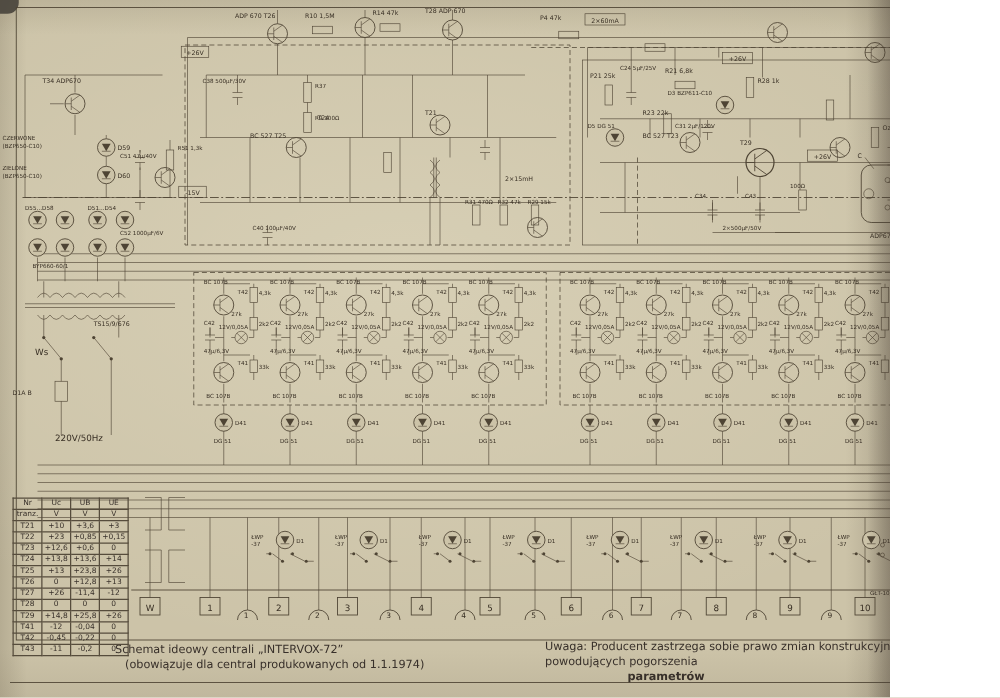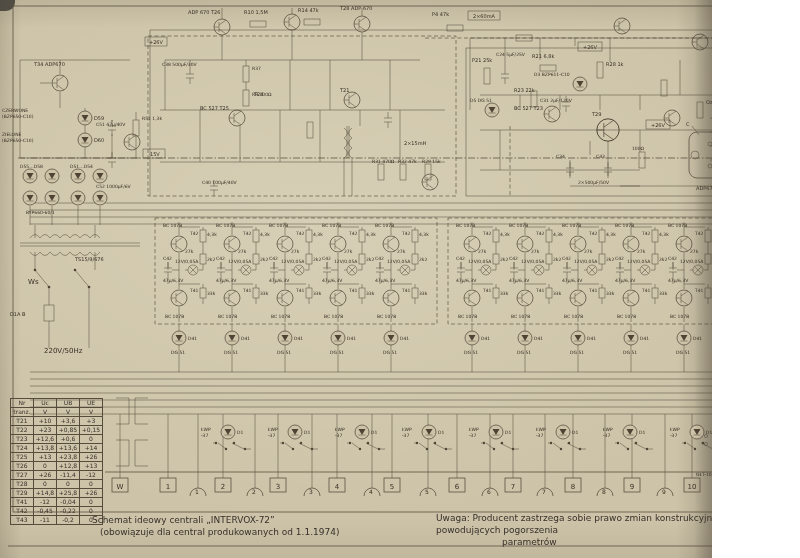--- a/index.html
+++ b/index.html
@@ -22,21 +22,21 @@
   .dioc{fill:#ccc3a8;stroke:#4e4434;stroke-width:0.7;}
   .dsh{fill:none;stroke:#4e4434;stroke-width:0.6;stroke-dasharray:4 2.5;}
   .dd{fill:none;stroke:#4e4434;stroke-width:0.7;stroke-dasharray:7 2 1.5 2;}
   .dot{fill:#4e4434;}
   table.volt{position:absolute;left:10px;top:398px;border-collapse:collapse;background:transparent;}
   table.volt th,table.volt td{border:1px solid #564c3c;font-size:6px;line-height:8px;padding:0 1px;
     text-align:center;color:#38302a;font-weight:normal;min-width:20px;}
   .cap{position:absolute;color:#38302a;font-size:9px;line-height:12px;}
   .cap .l2{margin-left:8px;}
   .note{position:absolute;color:#38302a;font-size:9px;line-height:12px;}
-  .note .l2{margin-left:66px;}
+  .note .l2{margin-left:66px;font-weight:bold;}
 </style>
 </head>
 <body>
 
 <div class="stage">
 <div class="blob"></div>
 
 <svg width="800" height="558" viewBox="0 0 800 558">
   <defs>
     <g id="trn">

